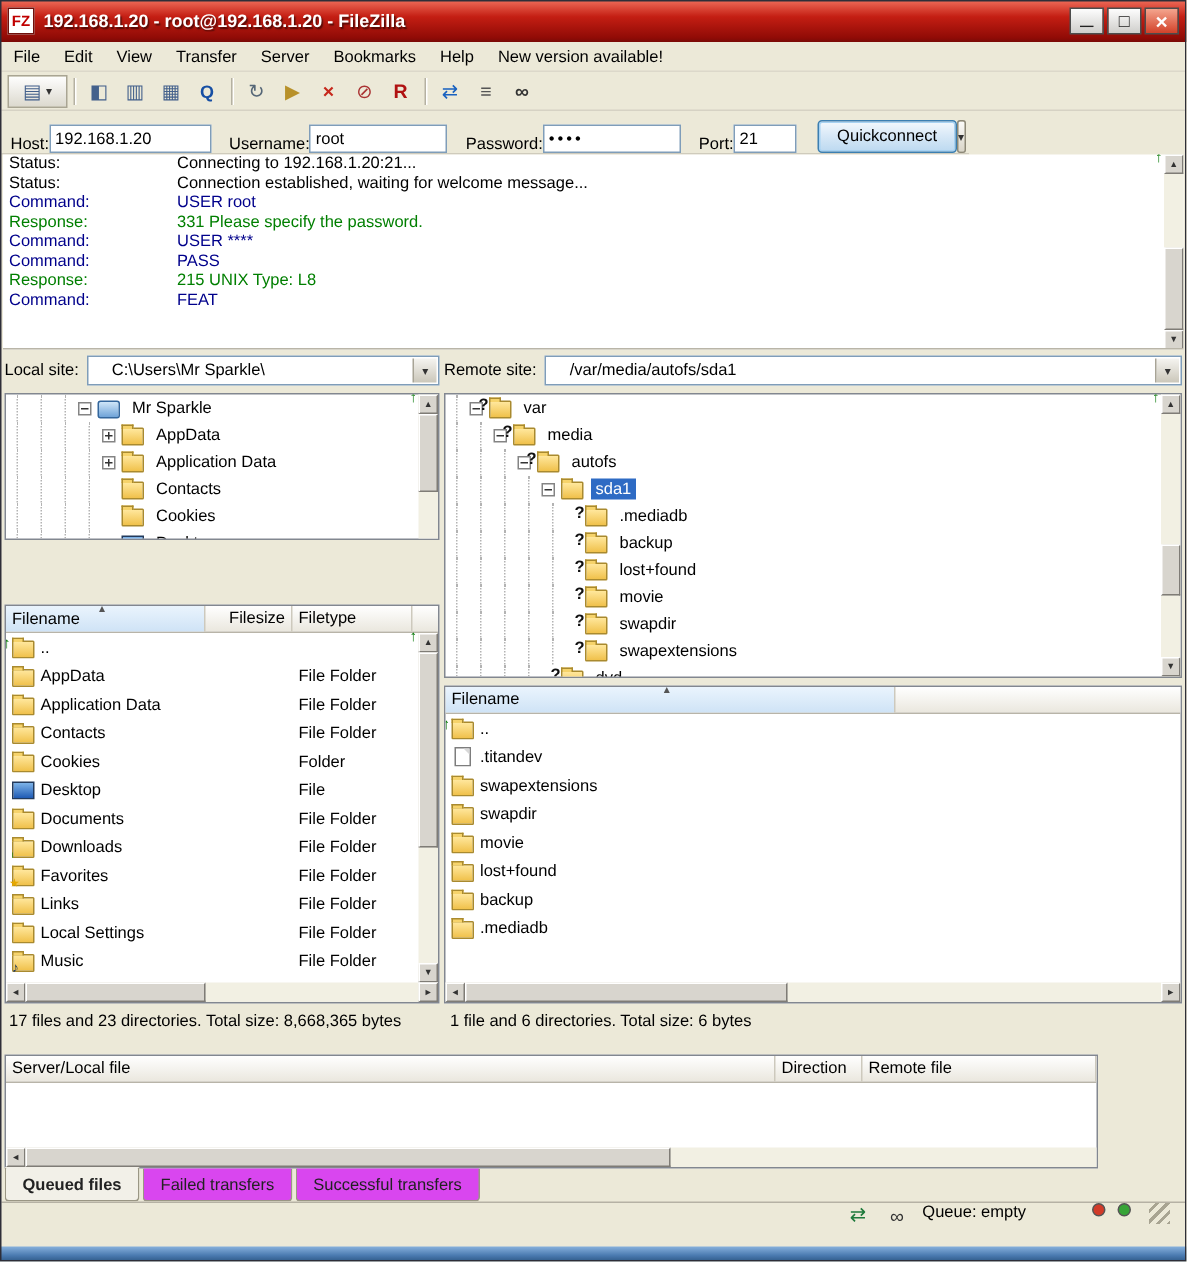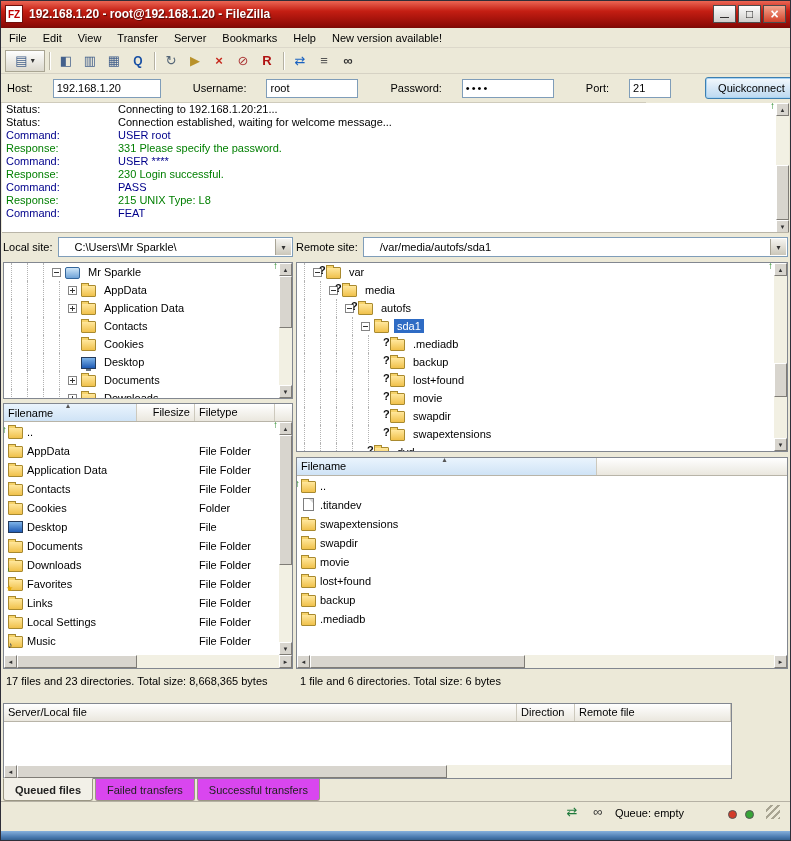--- a/index.html
+++ b/index.html
@@ -36,22 +36,22 @@
   .t-refresh{color:#567}
   .t-process{color:#b8912a}
   .t-cancel{color:#c6281c;font-weight:bold}
   .t-disc{color:#a33}
   .t-reconn{color:#b01212;font-weight:bold}
   .t-comp{color:#1a62c0}
   .t-sync{color:#555}
   .t-find{color:#333;font-weight:bold}
 
   
-  .quickbar{position:absolute;left:1px;top:74px;width:645px;height:29px;display:flex;align-items:center;
-    gap:20px;padding:0 6px;background:#ece9d8;border-bottom:1px solid #cfcbbc}
+  .quickbar{position:absolute;left:1px;top:74px;width:645px;height:29px;display:flex;align-items:flex-end;
+    gap:0;padding:0 6px;background:#ece9d8;border-bottom:1px solid #cfcbbc}
   .qlabel{white-space:nowrap}
   .qlabel.gap{margin-left:12px}
   .qinput{height:19px;border:1px solid #7f9db9;background:#fff;padding:1px 3px;font:inherit}
   .w-host{width:108px}.w-user{width:92px}.w-pass{width:92px;letter-spacing:2px}.w-port{width:42px}
   .qcbtn{margin-left:14px;height:22px;padding:0 12px;font:inherit;border:1px solid #3c7fb1;border-radius:3px;
     background:linear-gradient(#f4f9fd,#d9e9f7 45%,#bcd9f0);box-shadow:inset 0 0 0 1px #a7d2f2;cursor:default}
   .qcdd{width:17px;height:22px;border:1px solid #8c8877;border-radius:2px;background:linear-gradient(#fbfbf9,#d9d5c8);
     display:flex;align-items:center;justify-content:center;font-size:8px;color:#333}
 
   
@@ -125,21 +125,21 @@
   .statustext{position:absolute;top:672px;height:18px;line-height:18px;white-space:nowrap}
 
   
   .qcellA{width:513px}.qcellB{width:58px}
   .tabs{position:absolute;top:779px;left:3px;height:22px;display:flex;gap:2px}
   .tab{padding:0 11px;display:flex;align-items:center;background:#d946ef;border:1px solid #9a9684;border-top:none;
     border-radius:0 0 3px 3px;color:#222}
   .tab.active{background:#f2f0e8;font-weight:bold;border-top:1px solid #f2f0e8;margin-top:-1px}
 
   
-  .statusbar{position:absolute;left:1px;top:801px;width:789px;height:18px;display:flex;align-items:flex-end;
+  .statusbar{position:absolute;left:1px;top:801px;width:789px;height:18px;display:flex;align-items:flex-start;
     gap:8px;padding:0 10px;background:#ece9d8;border-top:1px solid #b5b1a4}
   .flex1{flex:1}
   .si{width:18px;height:16px;display:flex;align-items:center;justify-content:center;font-size:13px}
   .si.comp::before{content:'⇄';color:#1f7a3c}
   .si.sync::before{content:'∞';color:#333}
   .lamp{width:9px;height:9px;border-radius:50%;border:1px solid #555}
   .lamp.red{background:#d23b29}
   .lamp.green{background:#37a437}
   .grip{width:14px;height:14px;margin-left:4px;
     background:repeating-linear-gradient(135deg,transparent 0 3px,#a8a492 3px 5px)}
@@ -228,21 +228,20 @@
   <button class="qcbtn">Quickconnect</button>
   <span class="qcdd">▾</span>
 </div>
 
 <div class="log">
   <div class="lline status"><span class="llab">Status:</span><span>Connecting to 192.168.1.20:21...</span></div>
   <div class="lline status"><span class="llab">Status:</span><span>Connection established, waiting for welcome message...</span></div>
   <div class="lline command"><span class="llab">Command:</span><span>USER root</span></div>
   <div class="lline response"><span class="llab">Response:</span><span>331 Please specify the password.</span></div>
   <div class="lline command"><span class="llab">Command:</span><span>USER ****</span></div>
-  <div class="lline response"><span class="llab">Response:</span><span>230 Login successful.</span></div>
   <div class="lline command"><span class="llab">Command:</span><span>PASS</span></div>
   <div class="lline response"><span class="llab">Response:</span><span>215 UNIX Type: L8</span></div>
   <div class="lline command"><span class="llab">Command:</span><span>FEAT</span></div>
   <div class="sbv" style="right:0;top:0;height:130px">
     <span class="sba up"></span>
     <span class="sbt v" style="bottom:13px;height:55px"></span>
     <span class="sba down"></span>
   </div>
 </div>
 
@@ -255,21 +254,21 @@
 </div>
 
 <div class="siterow" style="left:296px;width:492px">
   <span>Remote site:</span>
   <span class="combo">
     <span>/var/media/autofs/sda1</span>
     <span class="dd">▾</span>
   </span>
 </div>
 
-<div class="tree" style="left:3px;top:262px;width:290px;height:137px">
+<div class="tree" style="left:3px;top:262px;width:290px;height:98px">
   <div class="trow">
       <i class="g"></i>
       <i class="g"></i>
       <i class="g"></i>
       <span class="pm minus"></span>
       <span class="ico usr"></span>
       <span class="lbl">Mr Sparkle</span>
     </div>
   <div class="trow">
       <i class="g"></i>

